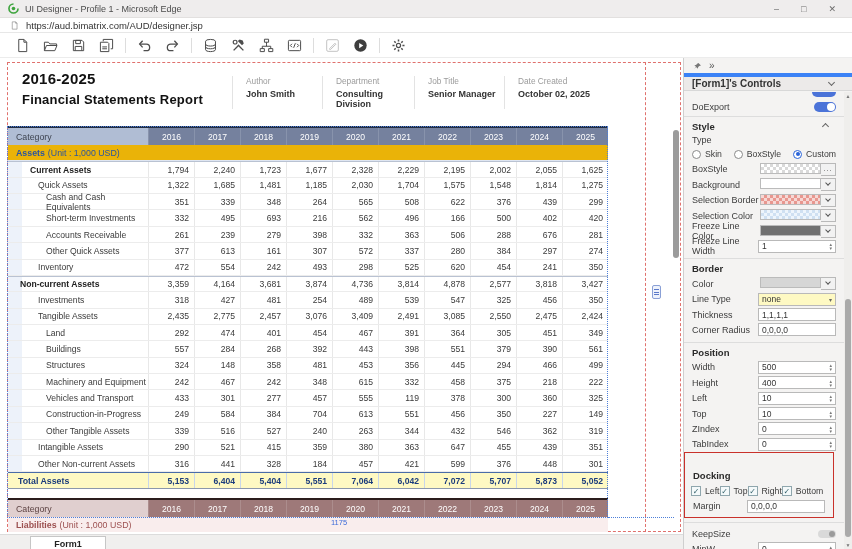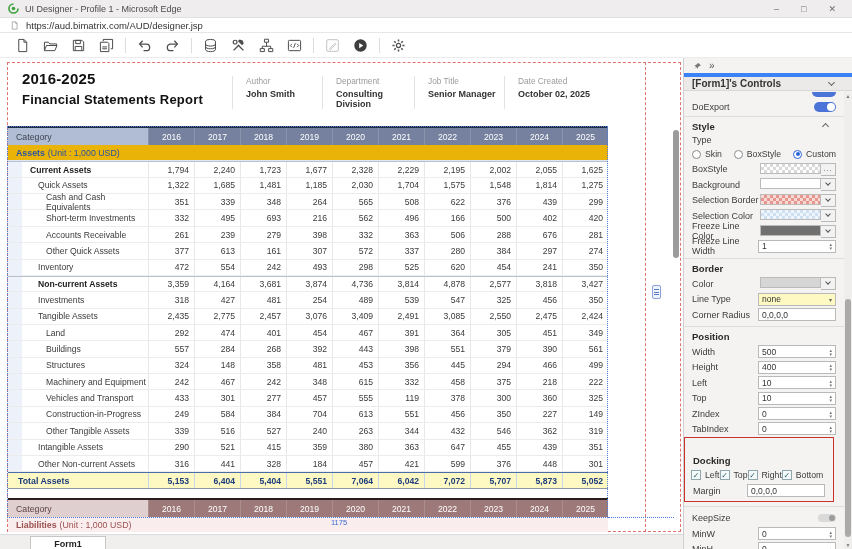--- a/index.html
+++ b/index.html
@@ -380,21 +380,21 @@
           <div class="tc-val">242</div>
           <div class="tc-val">493</div>
           <div class="tc-val">298</div>
           <div class="tc-val">525</div>
           <div class="tc-val">620</div>
           <div class="tc-val">454</div>
           <div class="tc-val">241</div>
           <div class="tc-val">350</div>
         </div>
         <div class="t-row bold">
-          <div class="tc-cat" style="padding-left: 30px;">Non-current Assets</div>
+          <div class="tc-cat" style="padding-left: 12px;">Non-current Assets</div>
           <div class="tc-val">3,359</div>
           <div class="tc-val">4,164</div>
           <div class="tc-val">3,681</div>
           <div class="tc-val">3,874</div>
           <div class="tc-val">4,736</div>
           <div class="tc-val">3,814</div>
           <div class="tc-val">4,878</div>
           <div class="tc-val">2,577</div>
           <div class="tc-val">3,818</div>
           <div class="tc-val">3,427</div>
@@ -700,20 +700,26 @@
           </span>
         </div>
         <div class="prow">
           <span class="plabel">Line Type</span>
           <span class="pselect">
             <span>none</span>
             <span class="arr">▾</span>
           </span>
         </div>
         <div class="prow">
+          <span class="plabel">Thickness</span>
+          <span class="pinput">
+            <span>1,1,1,1</span>
+          </span>
+        </div>
+        <div class="prow">
           <span class="plabel">Corner Radius</span>
           <span class="pinput">
             <span>0,0,0,0</span>
           </span>
         </div>
         <div class="psec">
           <span>Position</span>
         </div>
         <div class="prow">
           <span class="plabel">Width</span>

